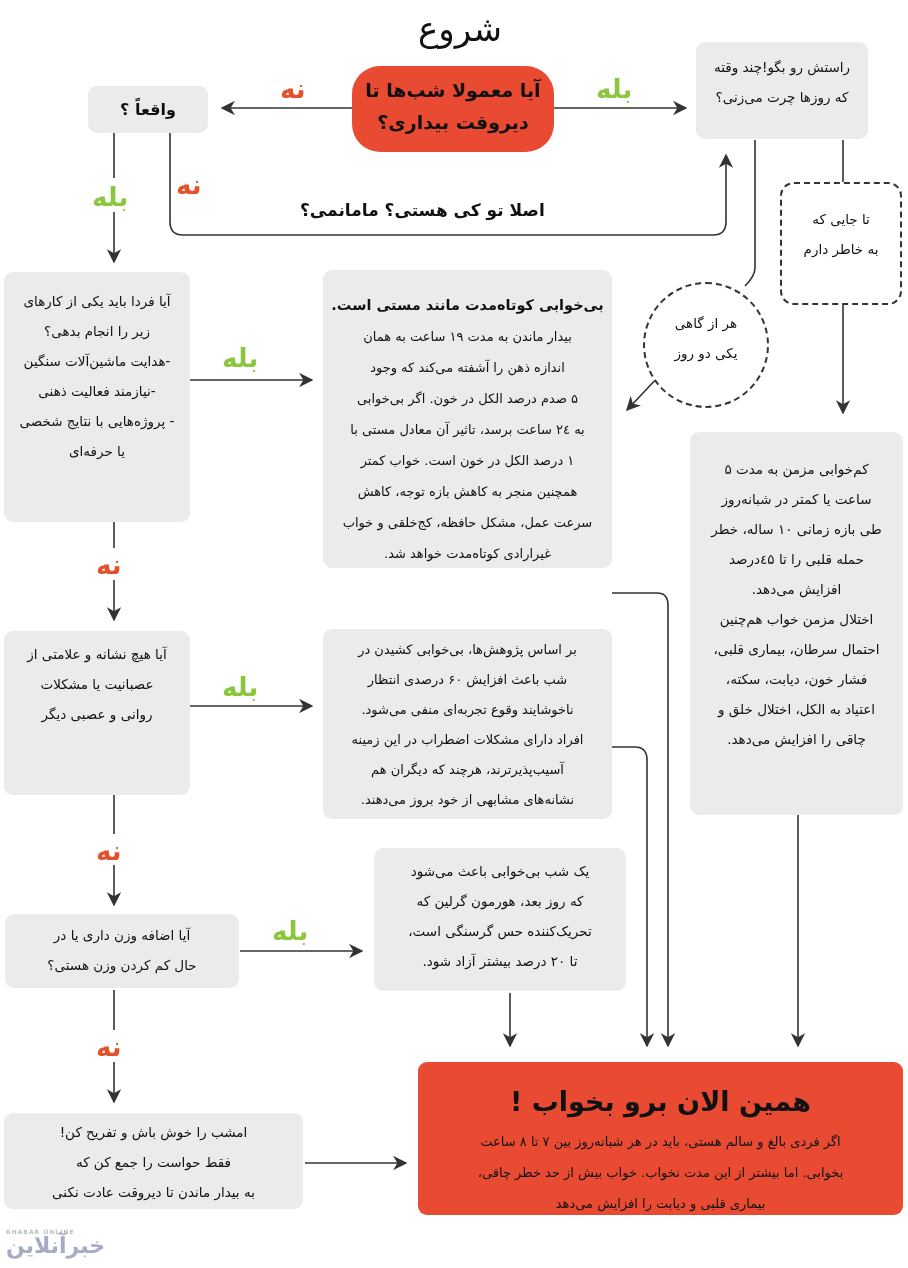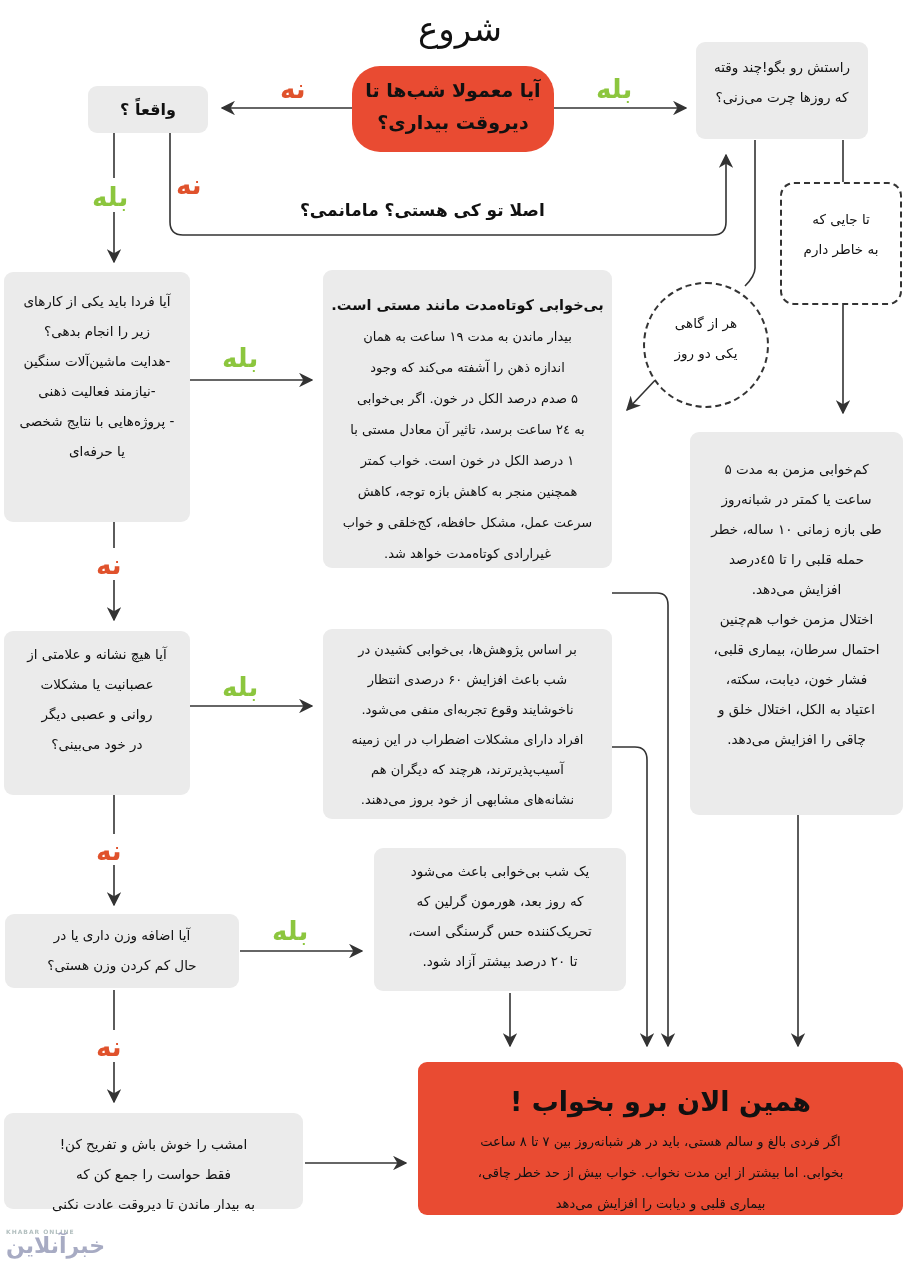--- a/index.html
+++ b/index.html
@@ -136,21 +136,20 @@
   <div>احتمال سرطان، بیماری قلبی،</div>
   <div>فشار خون، دیابت، سکته،</div>
   <div>اعتیاد به الکل، اختلال خلق و</div>
   <div>چاقی را افزایش می‌دهد.</div>
 </div>
 
 <div class="box" style="left:4px;top:631px;width:186px;height:164px;padding-top:8px;font-size:13.5px;">
   <div>آیا هیچ نشانه و علامتی از</div>
   <div>عصبانیت یا مشکلات</div>
   <div>روانی و عصبی دیگر</div>
-  <div>در خود می‌بینی؟</div>
 </div>
 <div class="lbl yes" style="left:222px;top:674px;">بله</div>
 <div class="lbl no" style="left:96px;top:838px;">نه</div>
 
 <div class="box" style="left:323px;top:629px;width:289px;height:190px;padding:6px 6px;font-size:13px;line-height:30px;">
   <div>بر اساس پژوهش‌ها، بی‌خوابی کشیدن در</div>
   <div>شب باعث افزایش ۶۰ درصدی انتظار</div>
   <div>ناخوشایند وقوع تجربه‌ای منفی می‌شود.</div>
   <div>افراد دارای مشکلات اضطراب در این زمینه</div>
   <div>آسیب‌پذیرترند، هرچند که دیگران هم</div>
@@ -164,21 +163,21 @@
 <div class="lbl yes" style="left:272px;top:918px;">بله</div>
 <div class="lbl no" style="left:96px;top:1034px;">نه</div>
 
 <div class="box" style="left:374px;top:848px;width:252px;height:143px;padding-top:8px;font-size:13.5px;">
   <div>یک شب بی‌خوابی باعث می‌شود</div>
   <div>که روز بعد، هورمون گرلین که</div>
   <div>تحریک‌کننده حس گرسنگی است،</div>
   <div>تا ۲۰ درصد بیشتر آزاد شود.</div>
 </div>
 
-<div class="box" style="left:4px;top:1113px;width:299px;height:96px;padding-top:16px;font-size:13.5px;">
+<div class="box" style="left:4px;top:1113px;width:299px;height:96px;padding-top:4px;font-size:13.5px;">
   <div>امشب را خوش باش و تفریح کن!</div>
   <div>فقط حواست را جمع کن که</div>
   <div>به بیدار ماندن تا دیروقت عادت نکنی</div>
 </div>
 
 <div class="box red" style="left:418px;top:1062px;width:485px;height:153px;padding:16px 10px;">
   <div style="font-size:27px;font-weight:bold;line-height:48px;">همین الان برو بخواب !</div>
   <div style="font-size:13px;line-height:31px;">اگر فردی بالغ و سالم هستی، باید در هر شبانه‌روز بین ۷ تا ۸ ساعت</div>
   <div style="font-size:13px;line-height:31px;">بخوابی. اما بیشتر از این مدت نخواب. خواب بیش از حد خطر چاقی،</div>
   <div style="font-size:13px;line-height:31px;">بیماری قلبی و  دیابت را افزایش می‌دهد</div>

